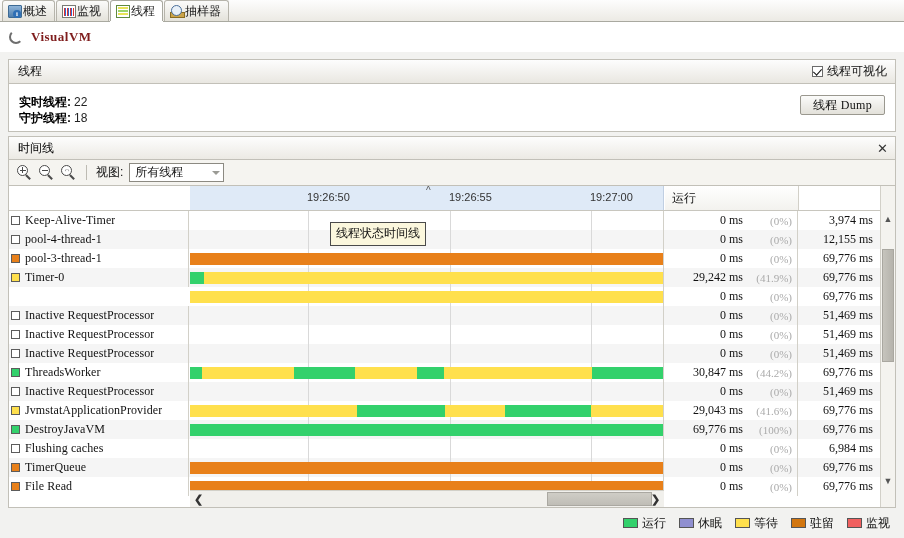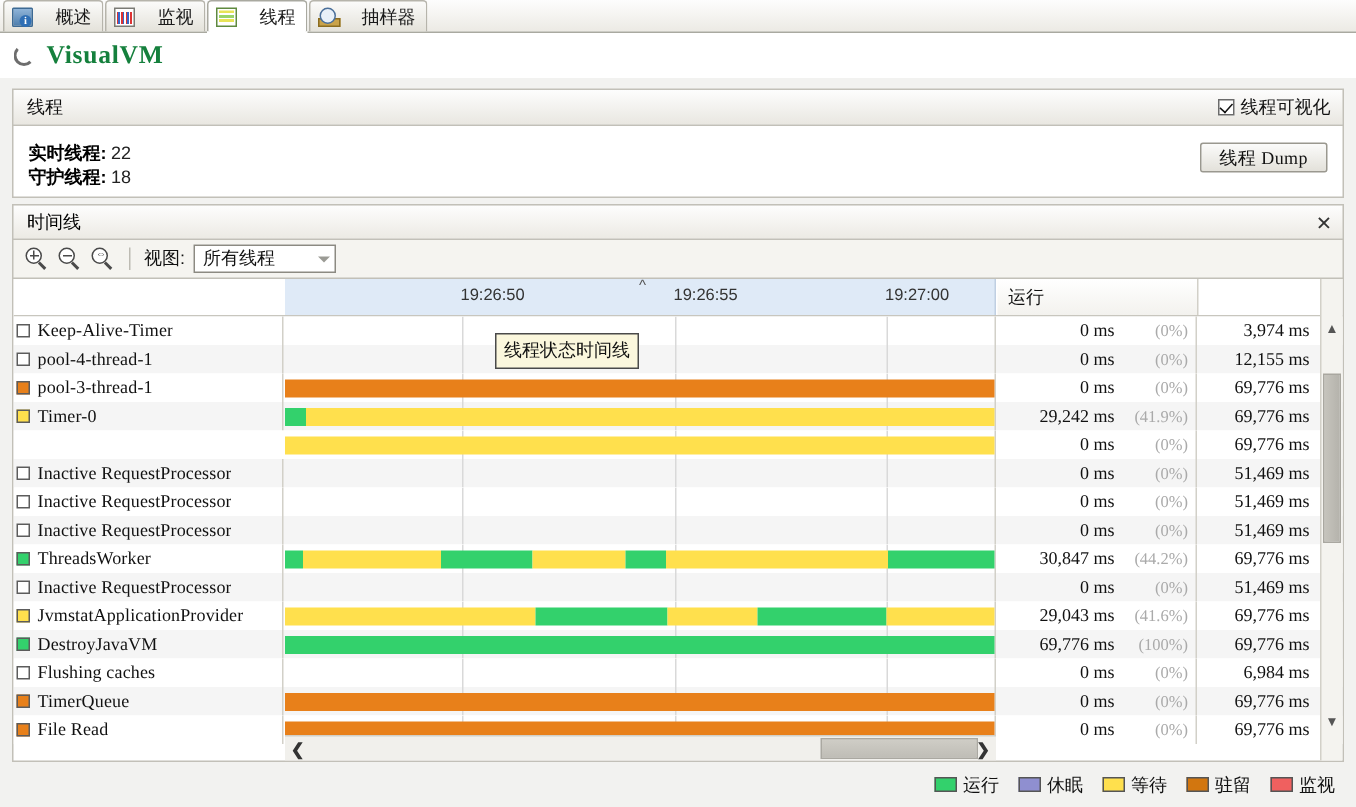--- a/index.html
+++ b/index.html
@@ -15,21 +15,21 @@
   #app { position: relative; width: 904px; height: 538px; background: #f2f2f0; }
 
   
   .tabbar {
     position: absolute; top: 0; left: 0; width: 904px; height: 22px;
     background: linear-gradient(#fdfdfd, #eceae4);
     border-bottom: 1px solid #a9a9a0;
     display: flex; align-items: flex-end; padding-left: 2px;
   }
   .tab {
-    display: flex; align-items: center; gap: 15px;
+    display: flex; align-items: center; gap: 1px;
     height: 21px; padding: 0 7px 0 5px;
     border: 1px solid #b6b4ab; border-bottom: none;
     border-radius: 3px 3px 0 0;
     background: linear-gradient(#fbfbfa, #e4e2da);
     margin-right: 1px;
     font-size: 12px; color: #1a1a1a;
     white-space: nowrap;
   }
   .tab.active {
     background: #ffffff;
@@ -71,21 +71,21 @@
   
   .titlebar {
     position:absolute; top:22px; left:0; width:904px; height:30px;
     background:#ffffff; display:flex; align-items:center; padding-left:9px; gap:8px;
     border-bottom:1px solid #ffffff;
   }
   .spinner {
     width:14px; height:14px; border-radius:50%;
     border:2px solid #6d6d6d; border-top-color:transparent; border-right-color:transparent;
   }
-  .apptitle { font-family:"Liberation Serif", serif; font-size:17px; font-weight:bold; letter-spacing:0.5px; color:#15803d; }
+  .apptitle { font-family:"Liberation Serif", serif; font-size:13px; font-weight:bold; letter-spacing:0.5px; color:#7f1d1d; }
 
   
   .section-head {
     position:absolute; left:8px; width:888px; height:25px;
     background:linear-gradient(#fdfdfd,#e9e7e1);
     border:1px solid #c2c0b8;
     display:flex; align-items:center; justify-content:space-between;
     padding:0 8px 0 9px;
   }
   .section-head .ttl { font-size:12px; color:#111; }

